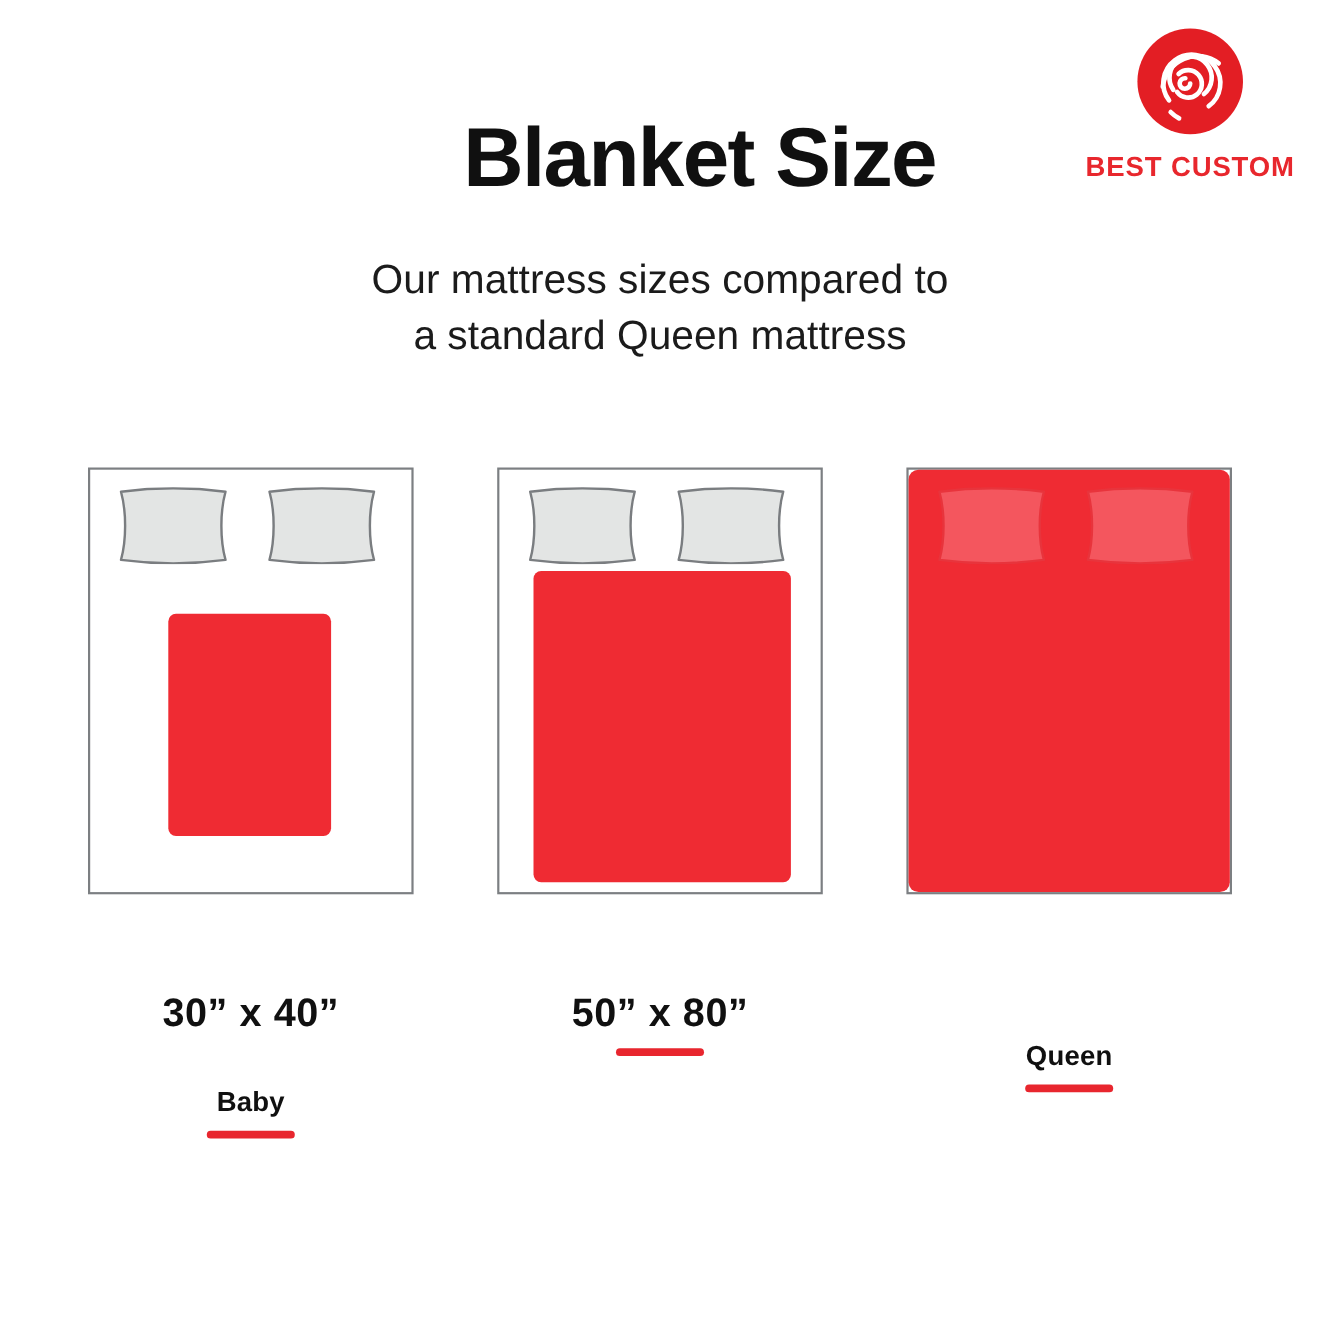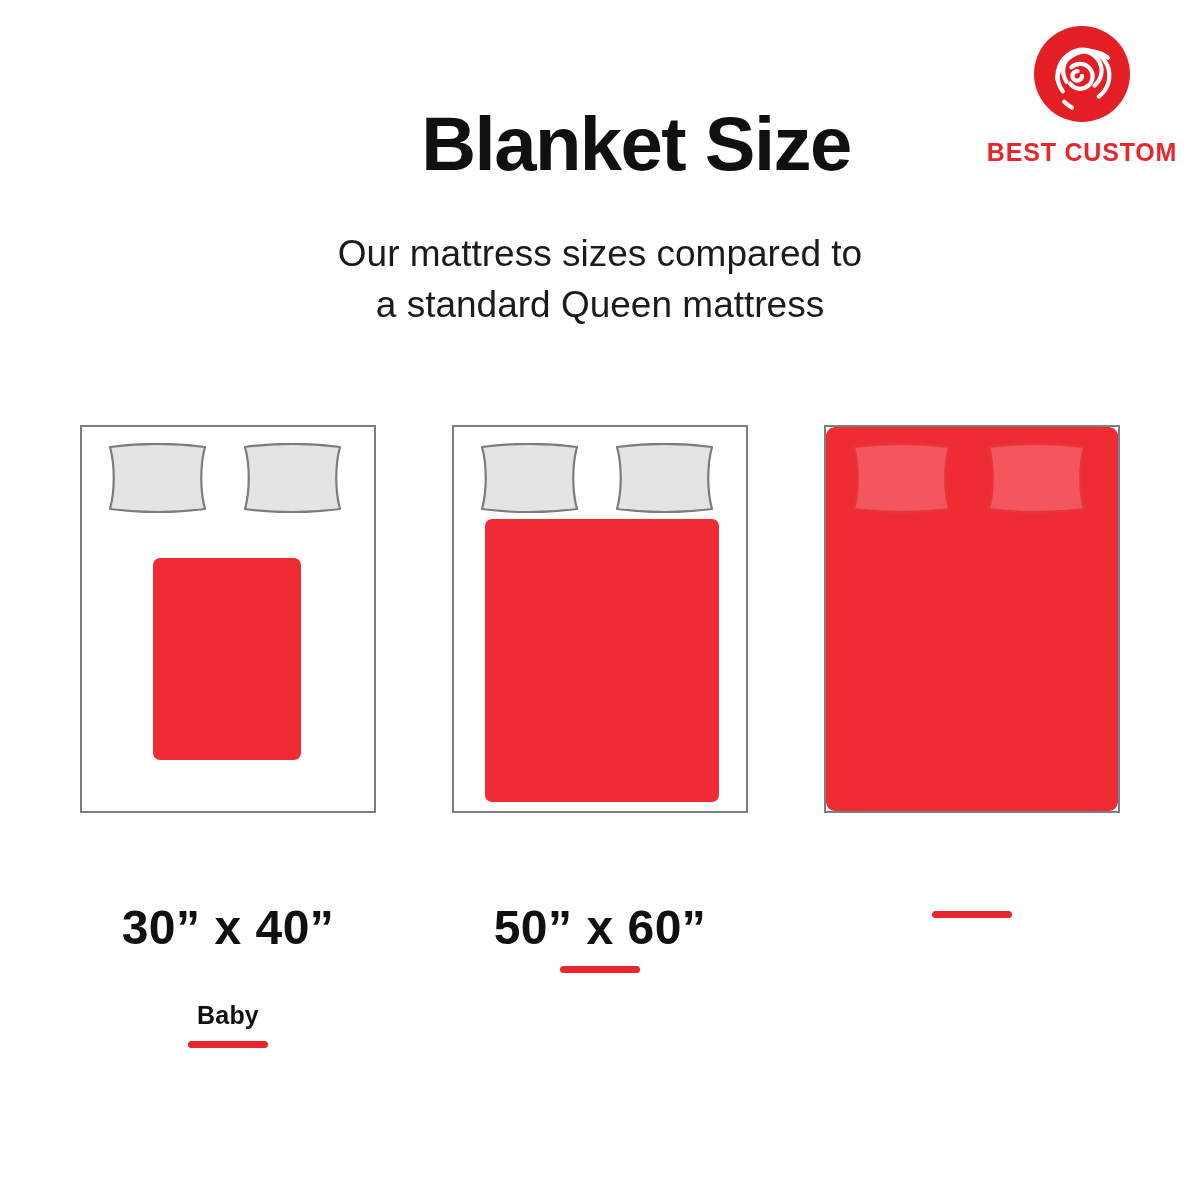--- a/index.html
+++ b/index.html
@@ -158,21 +158,21 @@
     position: absolute;
     top: 0;
     width: 296px;
     text-align: center;
   }
   .label-col.c1 { left: 80px; }
   .label-col.c2 { left: 452px; }
   .label-col.c3 { left: 824px; }
 
   .dims {
-    font-size: 48px;
+    font-size: 36px;
     font-weight: bold;
     letter-spacing: 0.5px;
     color: #101010;
     white-space: nowrap;
   }
   .name {
     margin-top: 46px;
     font-size: 25px;
     font-weight: bold;
     letter-spacing: 0.2px;
@@ -260,20 +260,21 @@
 
 <div class="labels">
 
   <div class="label-col c1">
     <div class="dims">30” x 40”</div>
     <div class="name">Baby</div>
     <div class="rule"></div>
   </div>
 
   <div class="label-col c2">
-    <div class="dims">50” x 60”</div>
+    <div class="dims">50” x 80”</div>
     <div class="rule"></div>
   </div>
 
   <div class="label-col c3">
+    <div class="name">Queen</div>
     <div class="rule"></div>
   </div>
 </div>
 
 </body></html>

